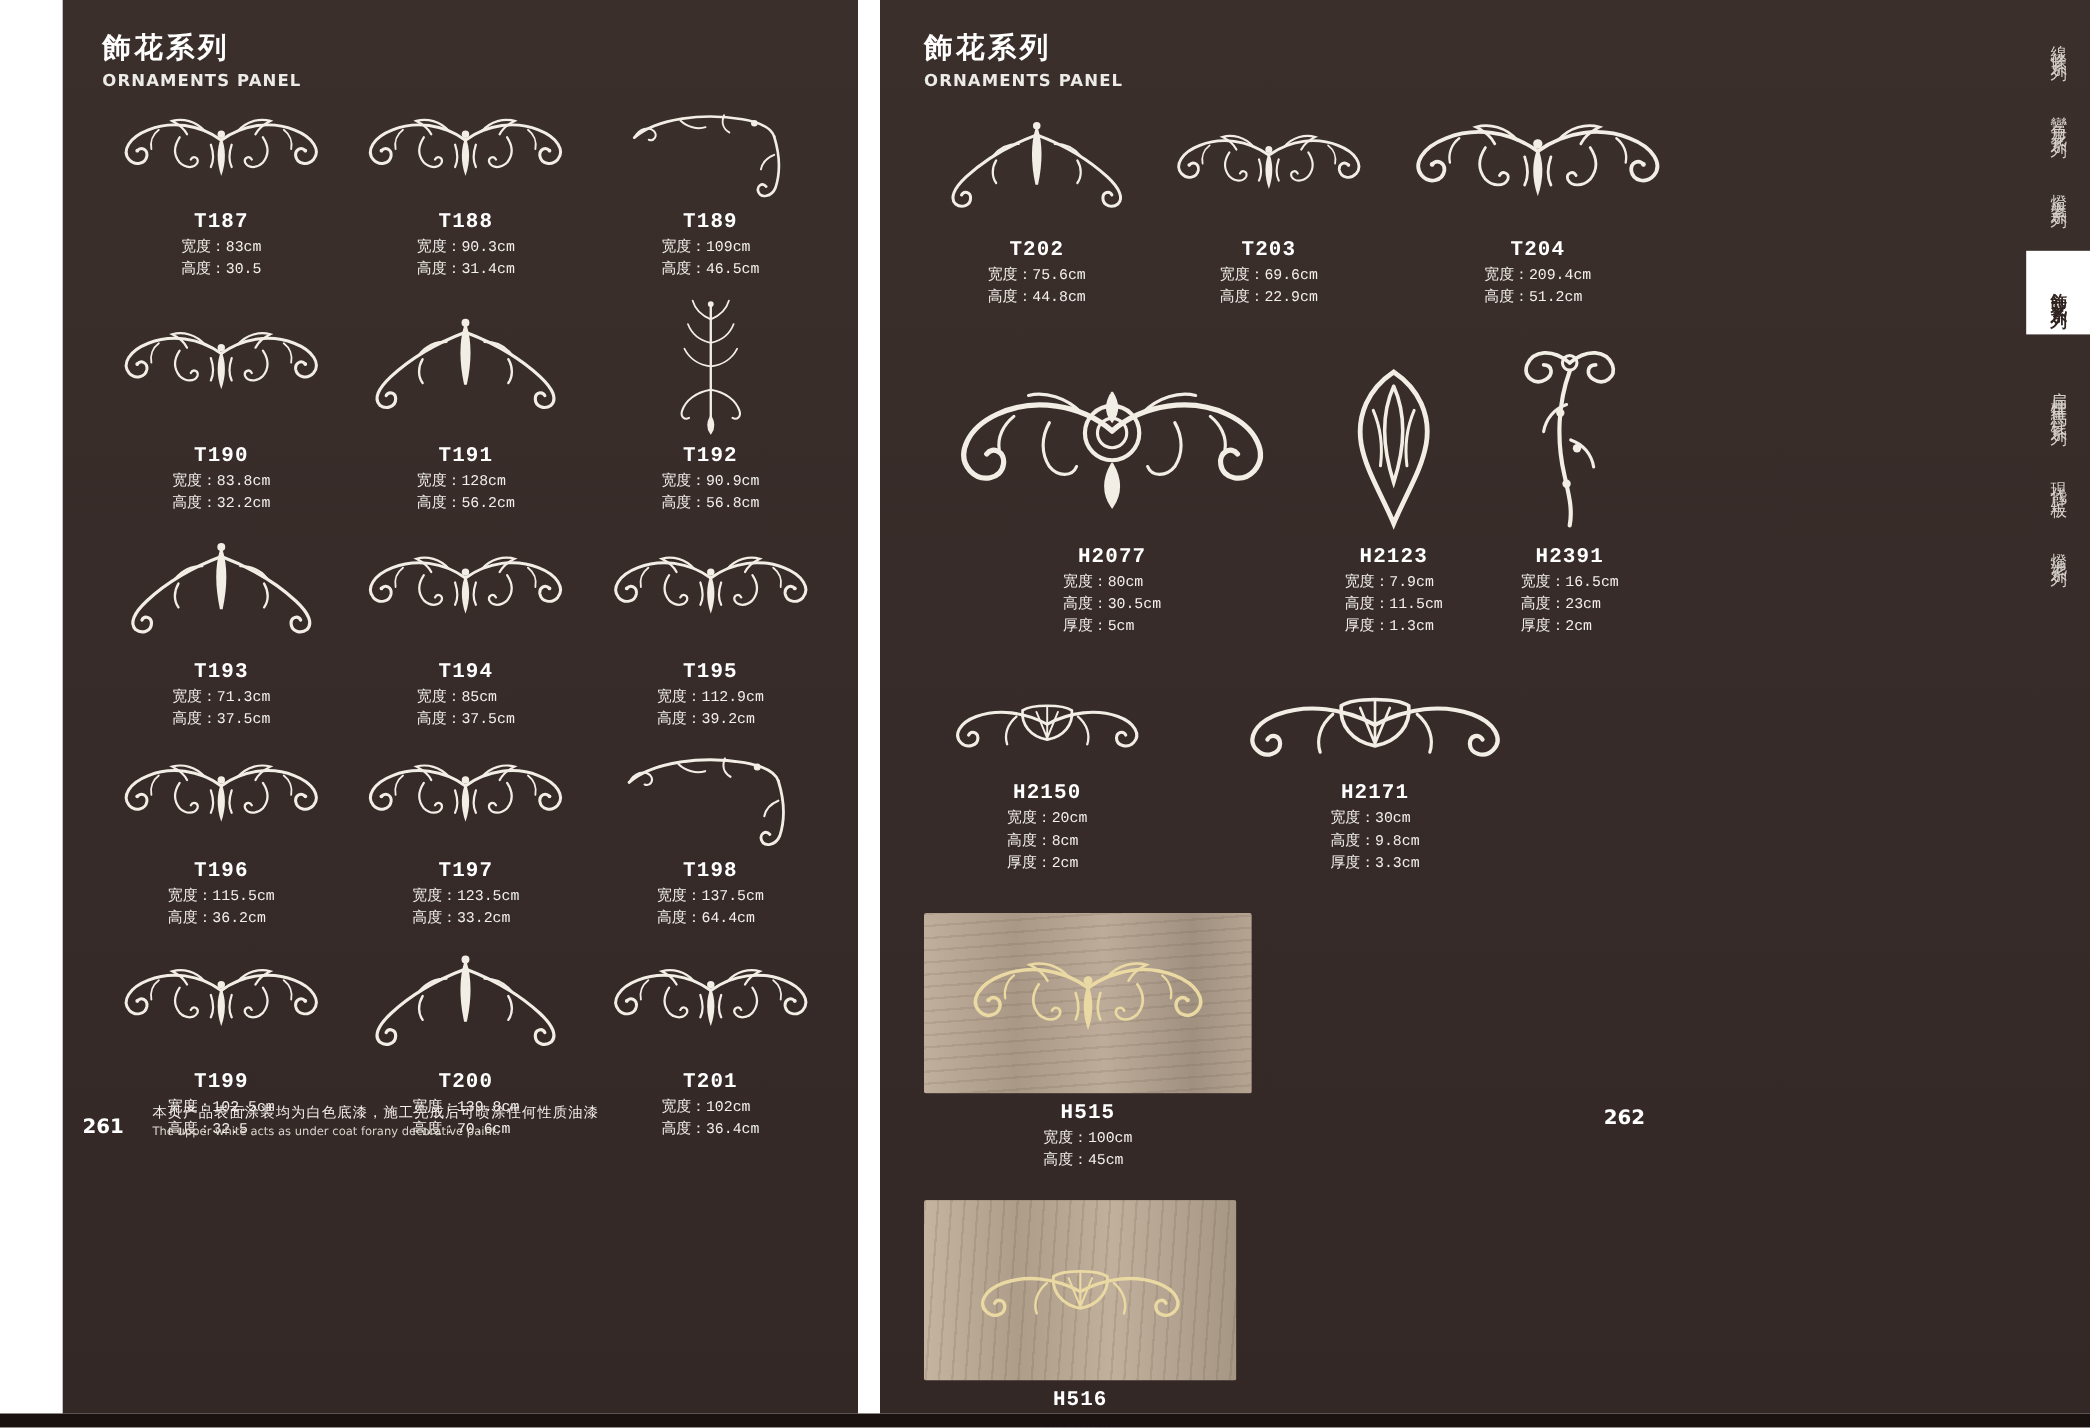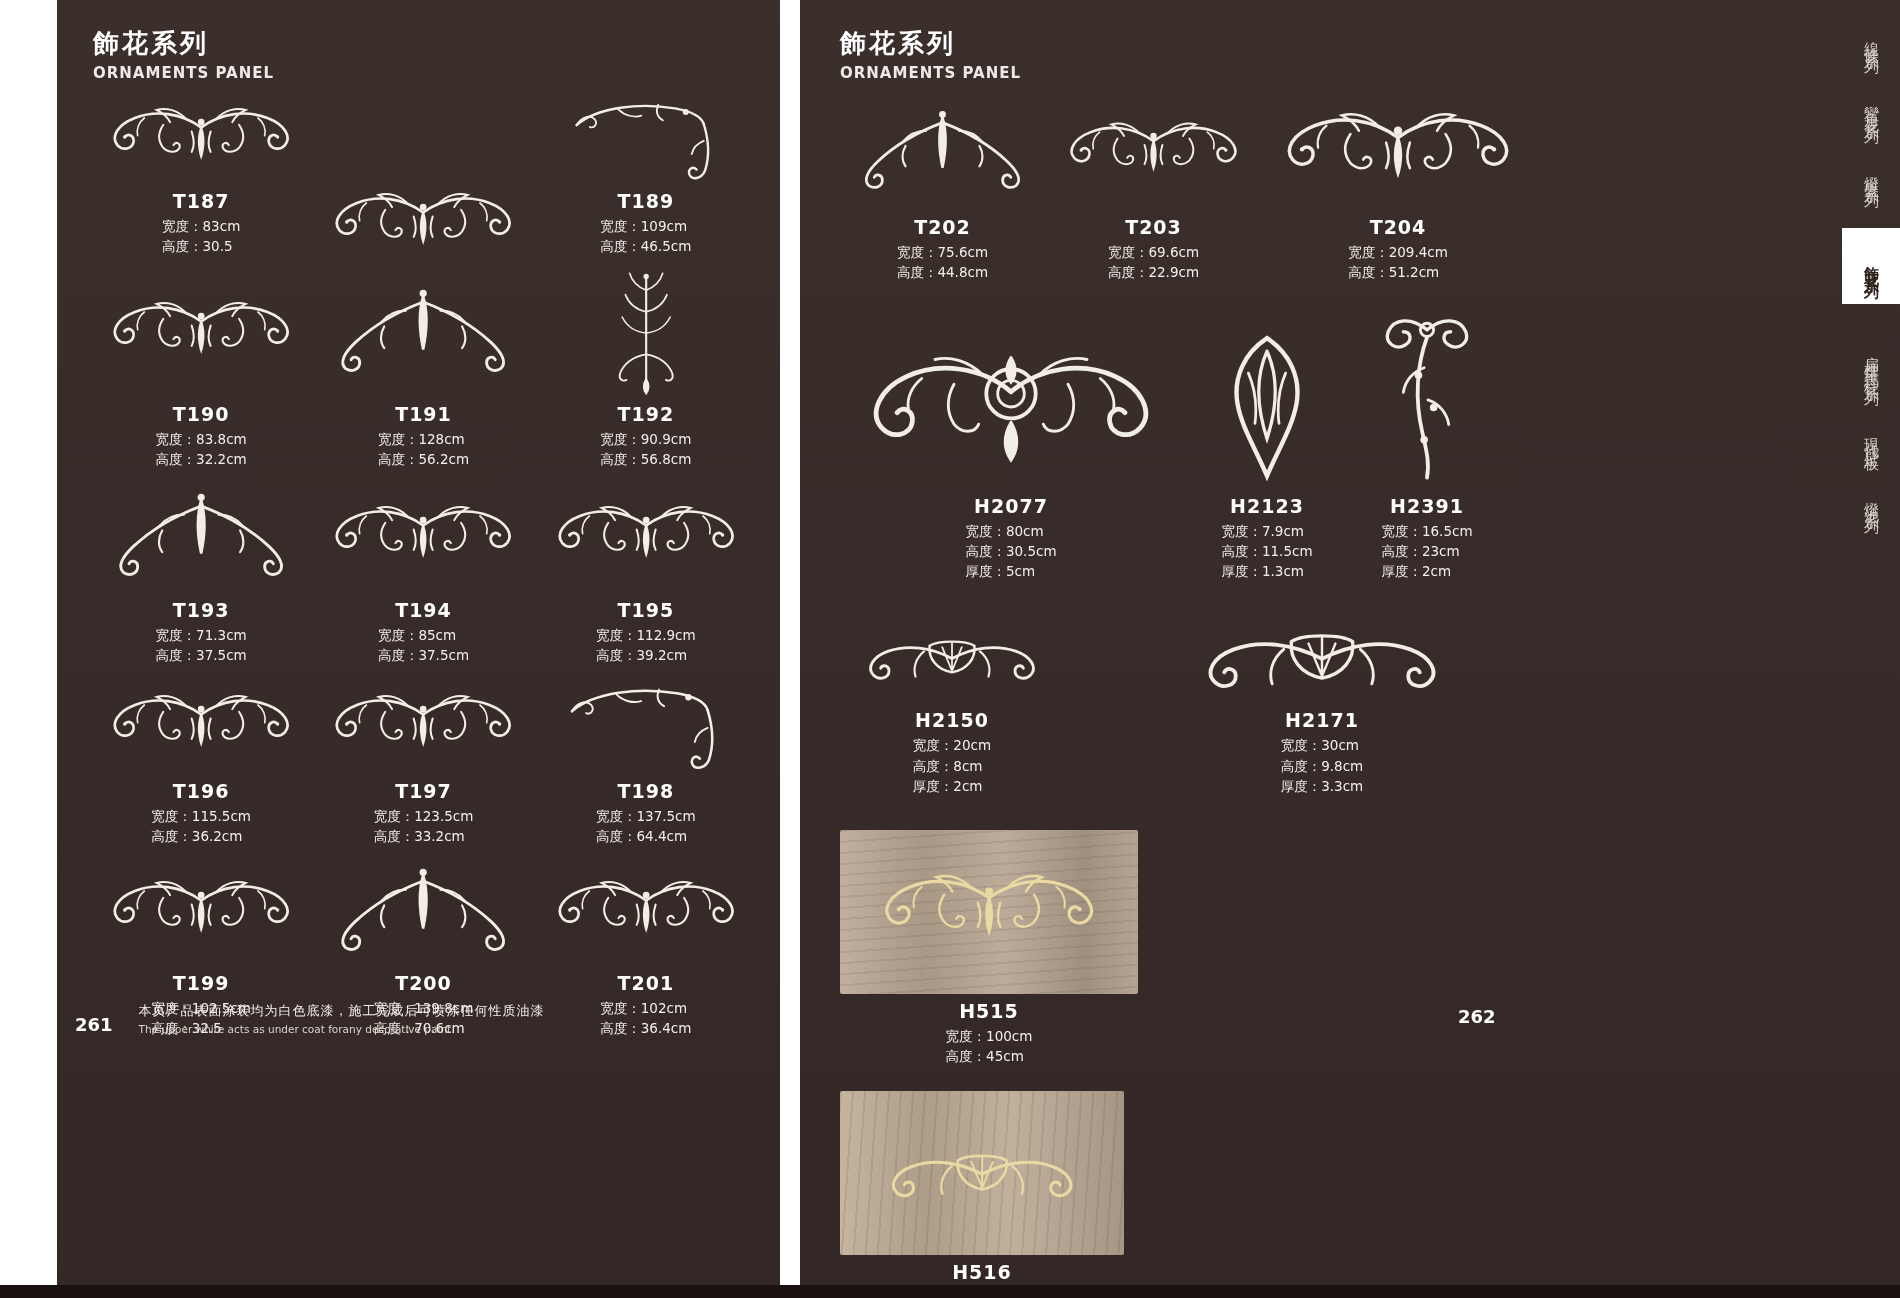--- a/index.html
+++ b/index.html
@@ -12,21 +12,21 @@
   .page-right { left: 800px; width: 1100px; padding: 26px 0 0 40px; }
 
   .page-head { margin-bottom: 12px; }
   .title-cn { font-size: 26px; font-weight: bold; letter-spacing: 3px; color: #ffffff; }
   .title-en { font-size: 15px; letter-spacing: 1px; color: #ecebe7; margin-top: 3px; font-weight: bold; }
 
   .card { display: flex; flex-direction: column; justify-content: flex-end; }
   .art { display: flex; align-items: center; justify-content: center; color: #f2eee5; overflow: hidden; }
   .art svg { width: 100%; height: 100%; }
 
-  .caption { text-align: center; margin-top: 6px; margin-bottom: 12px; }
+  .caption { text-align: center; margin-top: 6px; margin-bottom: 12px; font-family: Liberation Mono, monospace; }
   .pid { font-size: 19px; font-weight: bold; letter-spacing: 1px; color: #ffffff; }
   .specs { display: inline-block; text-align: left; margin-top: 4px; }
   .spec { font-size: 13.5px; line-height: 1.5; color: #f3f0eb; }
 
   
   .grid-left { display: grid; grid-template-columns: repeat(3, 1fr); column-gap: 6px; }
   .grid-left .card:nth-child(-n+3)               .art { height: 90px; }
   .grid-left .card:nth-child(n+4):nth-child(-n+6){ }
   .grid-left .card:nth-child(n+4):nth-child(-n+6) .art { height: 128px; }
   .grid-left .card:nth-child(n+7):nth-child(-n+9) .art { height: 112px; }
@@ -36,21 +36,21 @@
   
   .rp-content { width: 700px; }
   .row1 { display: grid; grid-template-columns: 205px 205px 272px; column-gap: 6px; }
   .row1 .art { height: 116px; }
   .row2 { display: flex; gap: 26px; margin-top: 14px; }
   .row2 .card:nth-child(1) { width: 342px; }
   .row2 .card:nth-child(2) { width: 118px; }
   .row2 .card:nth-child(3) { width: 150px; }
   .row2 .art { height: 164px; }
   .row2 .card:nth-child(3) .art { height: 180px; }
-  .row3 { display: flex; gap: 72px; margin-top: 18px; }
+  .row3 { display: flex; margin-top: 18px; }
   .row3 .card:nth-child(1) { width: 224px; }
   .row3 .card:nth-child(2) { width: 372px; }
   .row3 .art { height: 92px; }
   .row4 { display: flex; gap: 12px; margin-top: 22px; flex-direction: column; }
   .row4 .card:nth-child(1) { width: 298px; }
   .row4 .card:nth-child(2) { width: 284px; }
   .row4 .art { height: 164px; border-radius: 2px; }
   .row4 .art svg { width: 86%; height: 80%; }
 
   
@@ -221,20 +221,28 @@
         
       </div>
     </figcaption>
   </figure>
         <figure class="card">
     <div class="art art-scroll">
             <svg aria-hidden="true">
               <use href="#sym-scroll"></use>
             </svg>
           </div>
+    <figcaption class="caption">
+      <div class="pid">T188</div>
+      <div class="specs">
+        <div class="spec"><span>宽度</span><span>：</span><span>90.3cm</span></div>
+        <div class="spec"><span>高度</span><span>：</span><span>31.4cm</span></div>
+        
+      </div>
+    </figcaption>
   </figure>
         <figure class="card">
     <div class="art art-corner">
             <svg aria-hidden="true">
               <use href="#sym-corner"></use>
             </svg>
           </div>
     <figcaption class="caption">
       <div class="pid">T189</div>
       <div class="specs">

